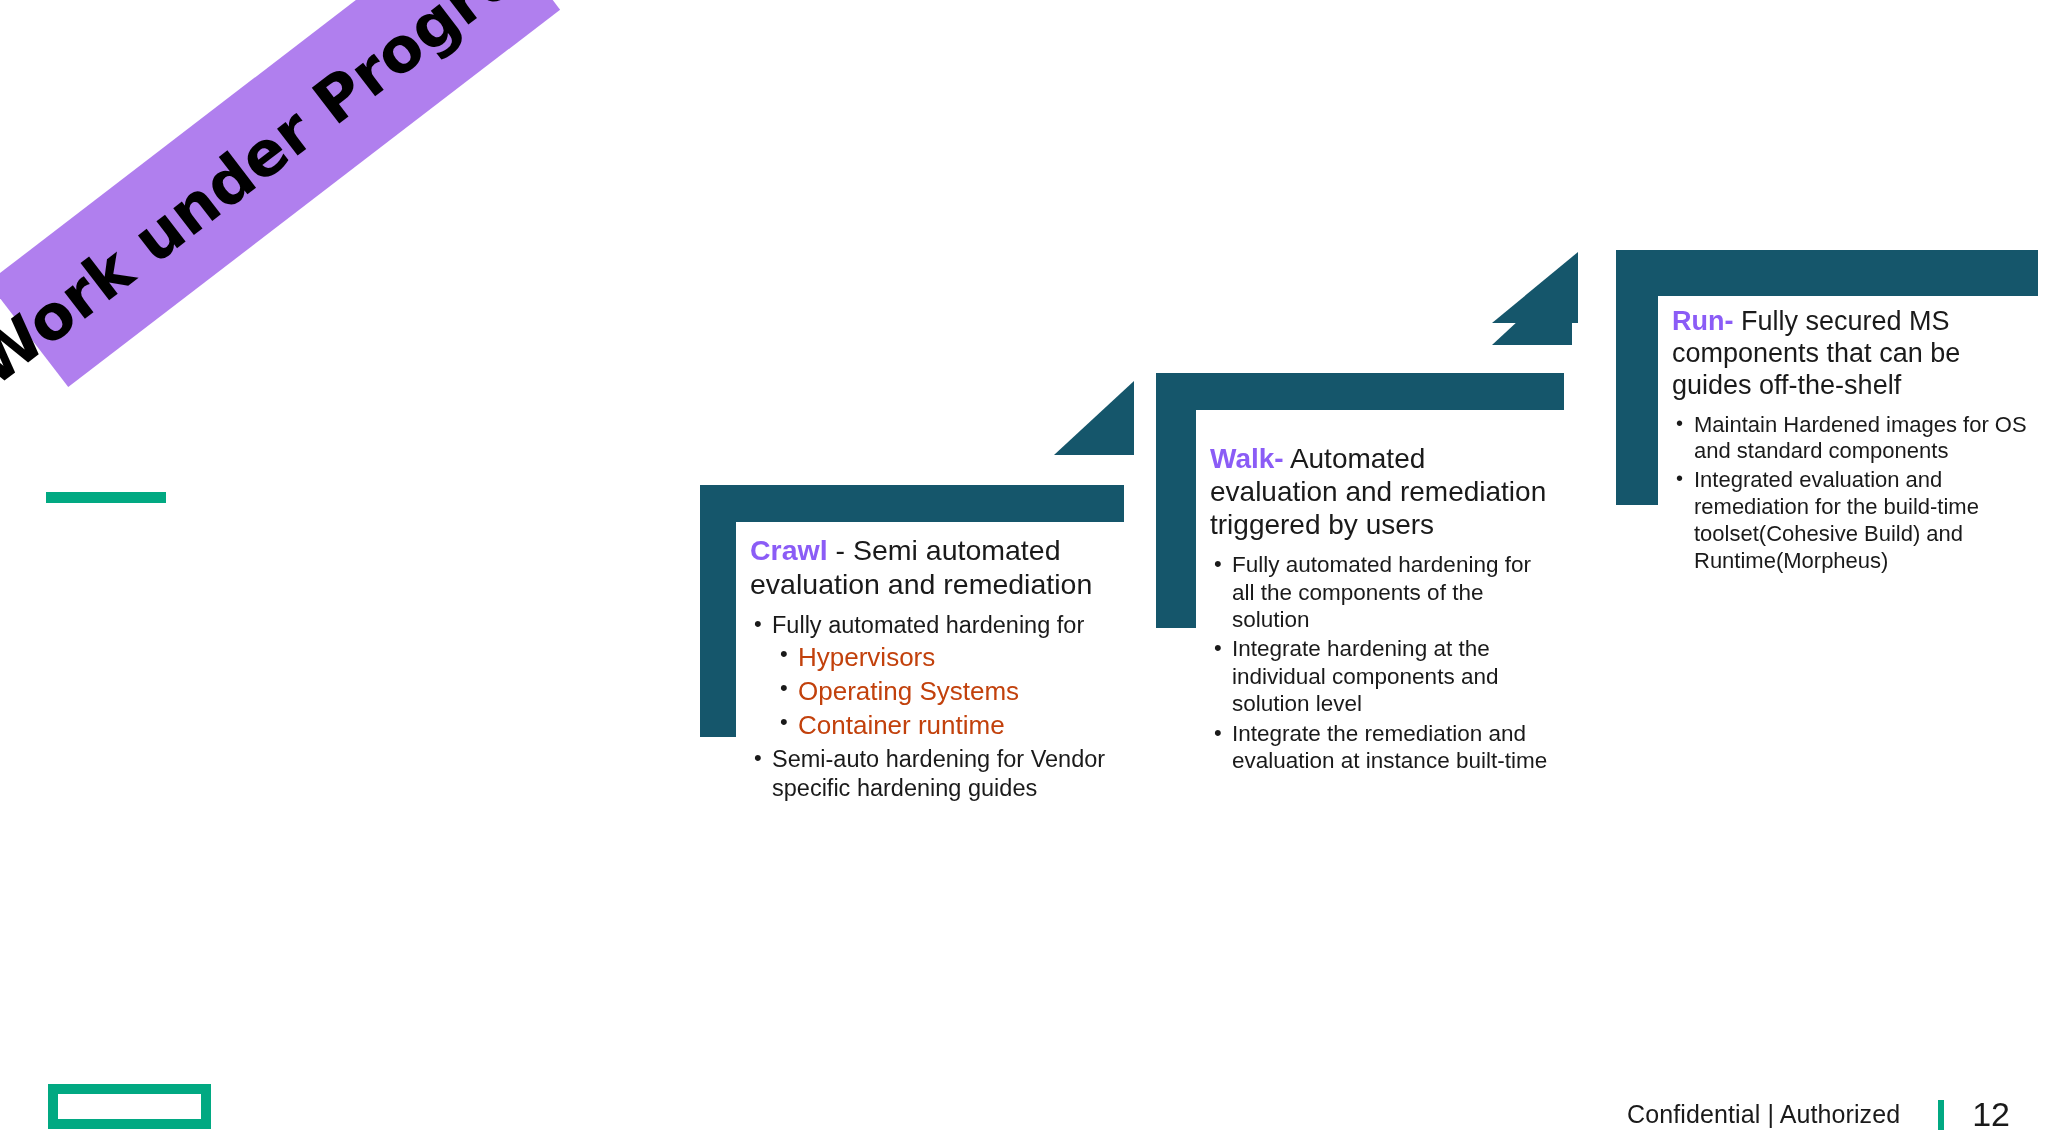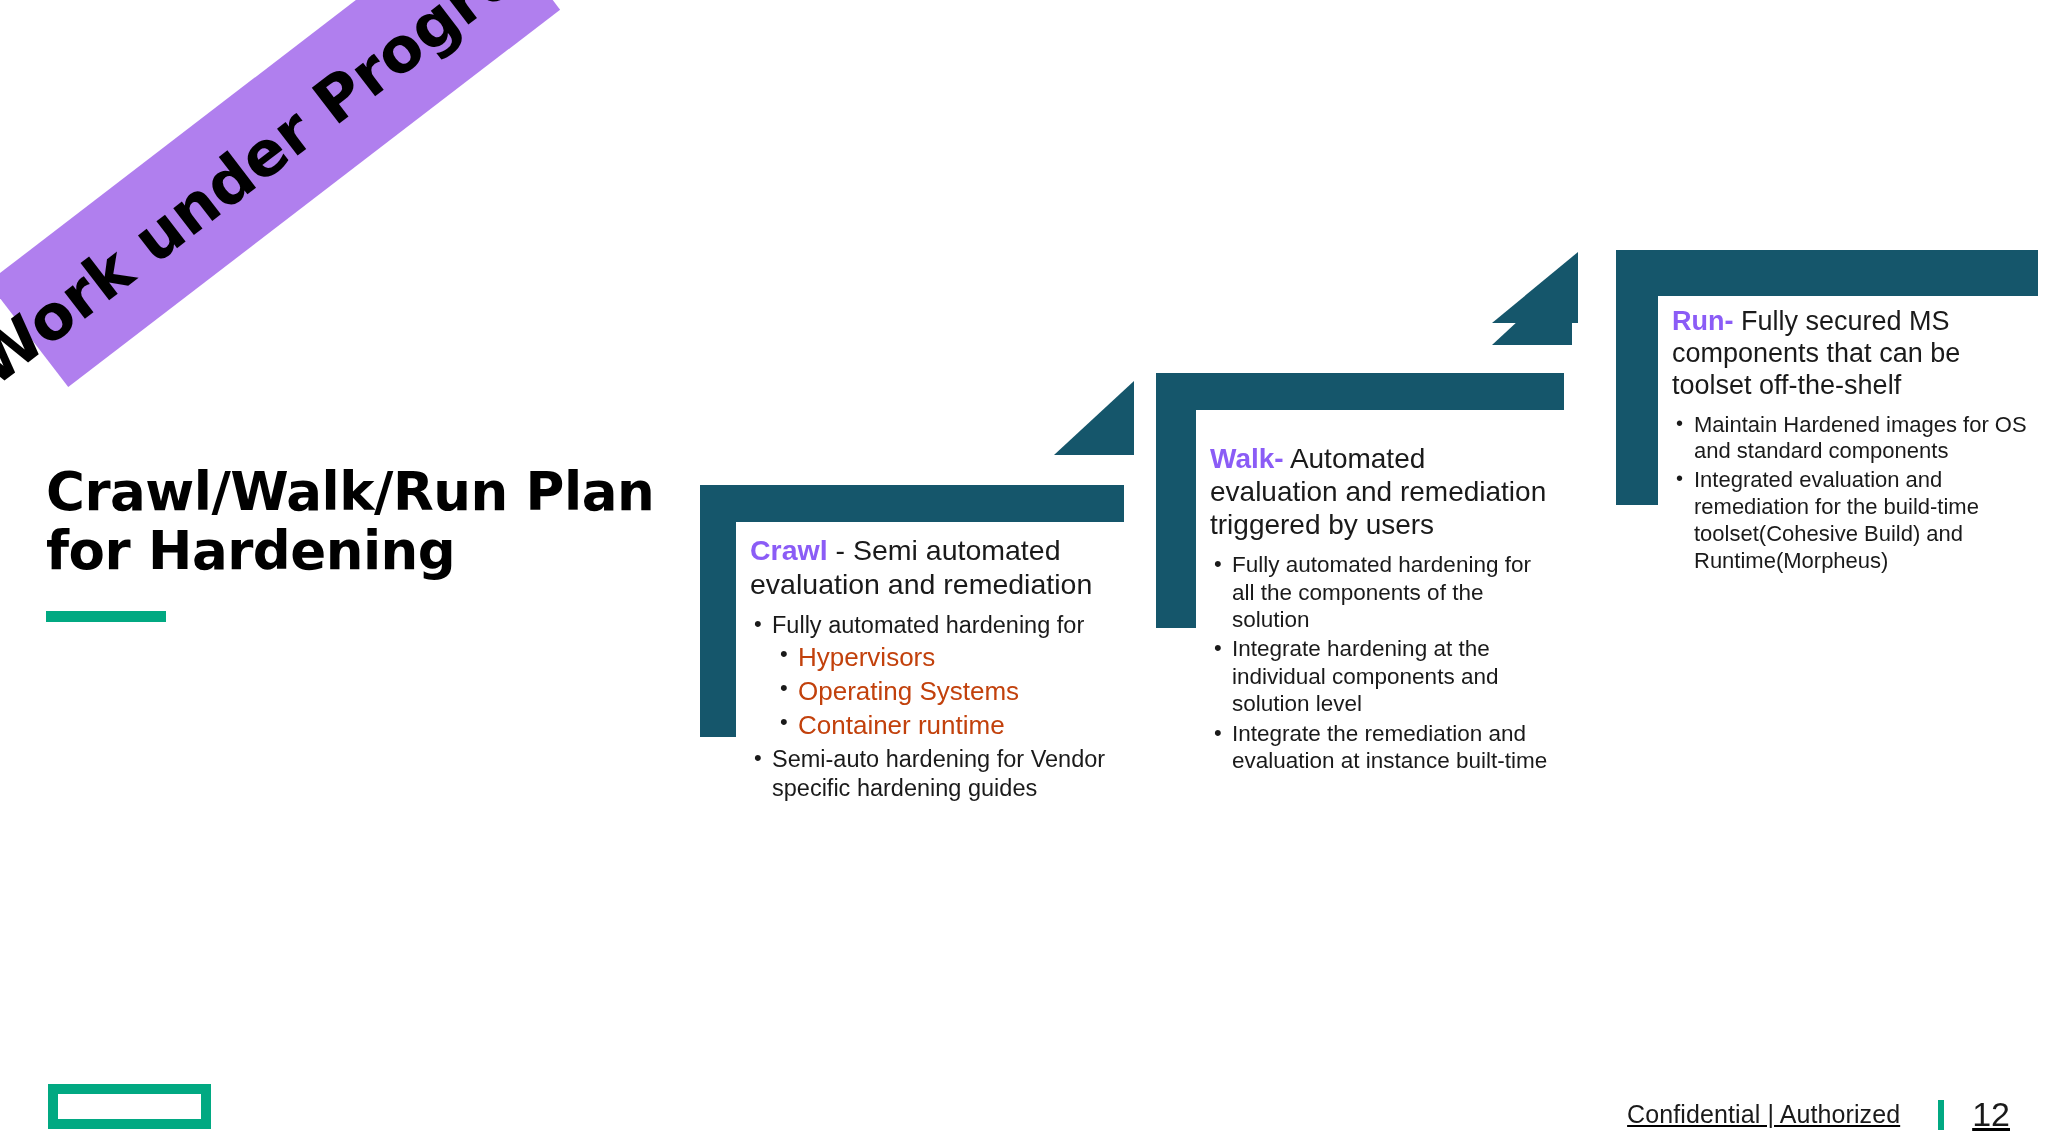--- a/index.html
+++ b/index.html
@@ -186,21 +186,20 @@
     box-sizing: border-box;
     background: #ffffff;
   }
   #footer-right {
     position: absolute;
     right: 40px;
     top: 1095px;
     display: flex;
     align-items: center;
     gap: 0px;
-    text-decoration: underline;
   }
   #footer-confidential {
     font-size: 25px;
     color: #1a1a1a;
     letter-spacing: 0.1px;
   }
   #footer-divider {
     width: 6px;
     height: 30px;
     background: #01a982;
@@ -212,22 +211,20 @@
   }
 </style>
 </head>
 <body>
 
 <div id="wip-banner">
   <span class="wip-text">Work under Progress</span>
 </div>
 
 <div id="title-block">
-  <h1 id="page-title">Crawl/Walk/Run Plan
-for Hardening</h1>
   <div id="title-accent-bar"></div>
 </div>
 
 <div class="card" id="card-crawl">
   <svg class="card-triangle" viewBox="0 0 80 74" preserveAspectRatio="none">
     <polygon points="80,0 80,74 0,74" fill="#15566b"></polygon>
   </svg>
   <div class="card-frame-top"></div>
   <div class="card-frame-left"></div>
   <div class="card-body">
@@ -270,21 +267,21 @@
   </div>
 </div>
 
 <div class="card" id="card-run">
   <svg class="card-triangle" viewBox="0 0 86 71" preserveAspectRatio="none">
     <polygon points="86,0 86,71 0,71" fill="#15566b"></polygon>
   </svg>
   <div class="card-frame-top"></div>
   <div class="card-frame-left"></div>
   <div class="card-body">
-    <p class="card-heading"><span class="lead">Run-</span><span> Fully secured MS components that can be toolset off-the-shelf</span></p>
+    <p class="card-heading"><span class="lead">Run-</span><span> Fully secured MS components that can be guides off-the-shelf</span></p>
     <ul class="bullets">
       <li>
           <span class="btext">Maintain Hardened images for OS and standard components</span>
         </li>
       <li>
           <span class="btext">Integrated evaluation and remediation for the build-time toolset(Cohesive Build) and Runtime(Morpheus)</span>
         </li>
     </ul>
   </div>
 </div>

